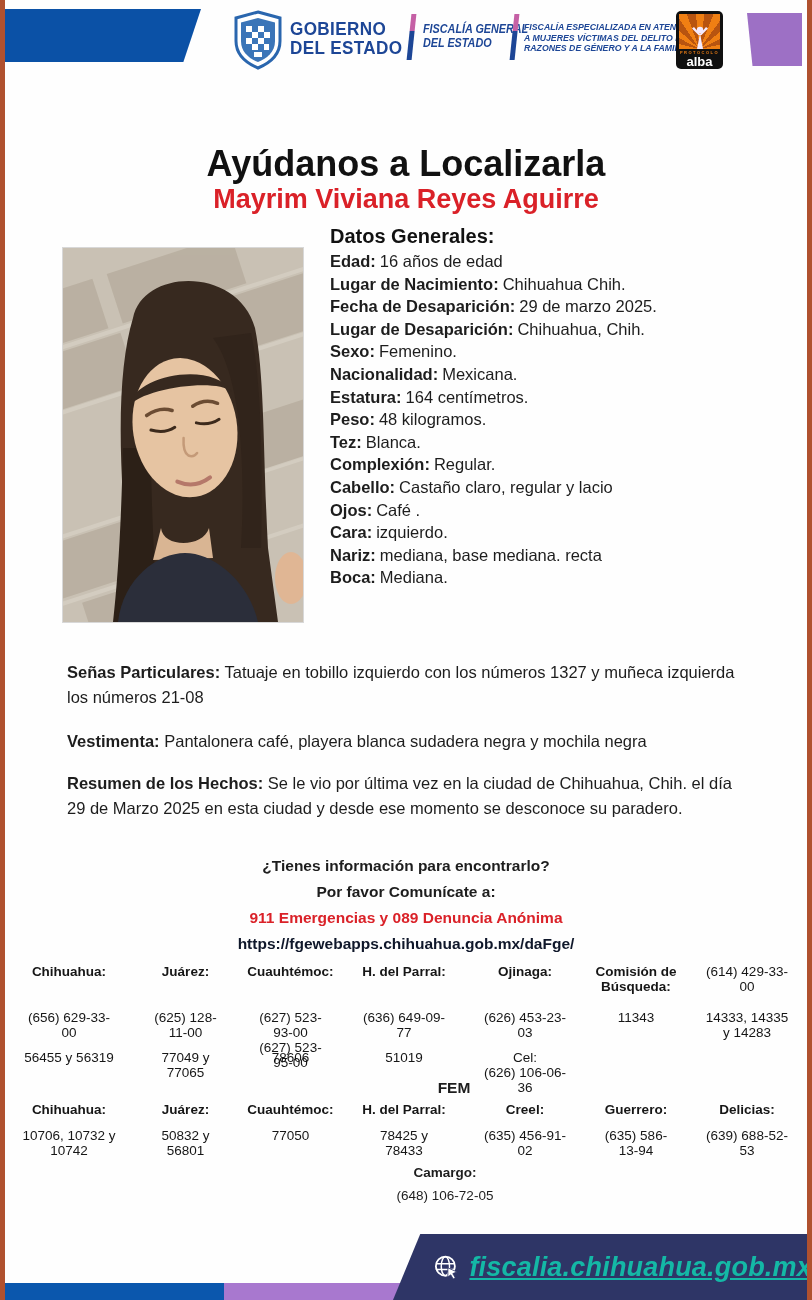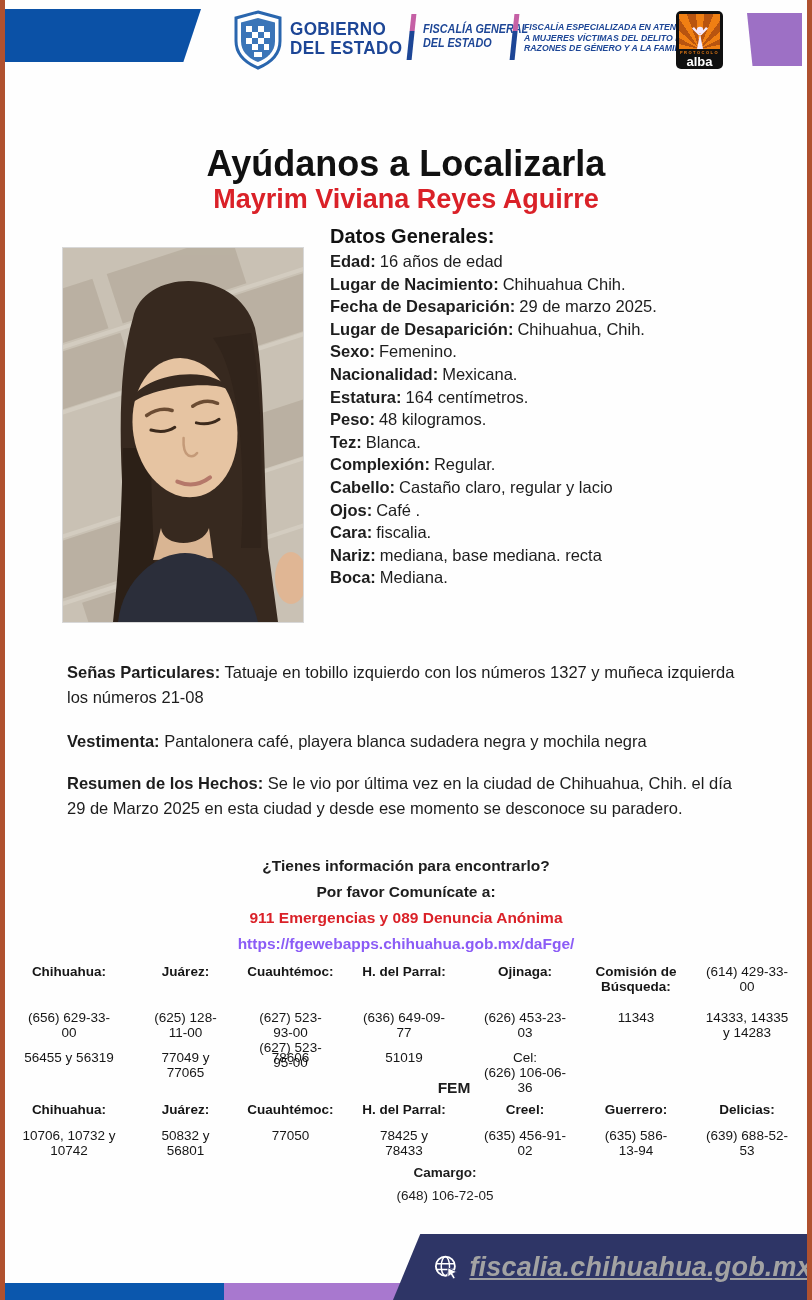--- a/index.html
+++ b/index.html
@@ -53,21 +53,21 @@
   .datos b{margin-right:4px;}
 
   
   .para{position:absolute;left:67px;width:686px;font-size:16.5px;line-height:24.5px;margin:0;}
   .p-senas{top:660px;} .p-vest{top:729px;} .p-res{top:771px;}
 
   
   .contact{position:absolute;left:0;top:853px;width:100%;text-align:center;
     font-weight:bold;font-size:15.5px;line-height:26px;}
   .c-red{color:#da2128;}
-  .c-link{color:#8b5cf6;text-decoration:none;display:block;}
+  .c-link{color:#0f172a;text-decoration:none;display:block;}
 
   
   .tbl{position:absolute;left:5px;width:802px;display:grid;
     grid-template-columns:128px 105px 105px 122px 120px 102px 120px;
     text-align:center;font-size:13.5px;color:#161616;}
   .tbl .th{font-weight:bold;padding:2px 4px;}
   .tbl .td{padding:2px 17px;}
   .pre{white-space:pre-line;}
   .t1{top:962px;grid-auto-rows:minmax(24px,auto);}
   .t1 .th{height:42px;}
@@ -79,21 +79,21 @@
   .camargo{position:absolute;left:0;top:1165px;width:100%;text-align:center;font-size:13.5px;margin-left:39px;}
   .camargo .cl{font-weight:bold;display:block;margin-bottom:8px;}
 
   
   .strip{position:absolute;bottom:0;height:17px;z-index:5;}
   .strip.blue{left:0;width:224px;background:#0b57ad;}
   .strip.purple{left:224px;width:588px;background:#a878cf;}
   .footer{position:absolute;left:393px;top:1234px;width:419px;height:66px;background:#2e3566;
     clip-path:polygon(6.5% 0,100% 0,100% 100%,0 100%);z-index:10;
     display:flex;align-items:center;padding-left:40px;box-sizing:border-box;gap:10px;}
-  .footer .url{color:#a3a3a3;font-weight:bold;font-style:italic;font-size:27px;letter-spacing:.2px;}
+  .footer .url{color:#14b8a6;font-weight:bold;font-style:italic;font-size:27px;letter-spacing:.2px;}
 </style>
 </head>
 <body>
 
 <div class="page">
 
   <div>
     <div class="flag-blue"></div>
 
     <div class="shield">
@@ -200,21 +200,21 @@
     <div class="datos-item"><b>Fecha de Desaparición:</b><span>29 de marzo 2025.</span></div>
     <div class="datos-item"><b>Lugar de Desaparición:</b><span>Chihuahua, Chih.</span></div>
     <div class="datos-item"><b>Sexo:</b><span>Femenino.</span></div>
     <div class="datos-item"><b>Nacionalidad:</b><span>Mexicana.</span></div>
     <div class="datos-item"><b>Estatura:</b><span>164 centímetros.</span></div>
     <div class="datos-item"><b>Peso:</b><span>48 kilogramos.</span></div>
     <div class="datos-item"><b>Tez:</b><span>Blanca.</span></div>
     <div class="datos-item"><b>Complexión:</b><span>Regular.</span></div>
     <div class="datos-item"><b>Cabello:</b><span>Castaño claro, regular y lacio</span></div>
     <div class="datos-item"><b>Ojos:</b><span>Café .</span></div>
-    <div class="datos-item"><b>Cara:</b><span>fiscalia.</span></div>
+    <div class="datos-item"><b>Cara:</b><span>izquierdo.</span></div>
     <div class="datos-item"><b>Nariz:</b><span>mediana,  base mediana. recta</span></div>
     <div class="datos-item"><b>Boca:</b><span>Mediana.</span></div>
   </div>
 
   <p class="para p-senas"><b>Señas Particulares:</b><span> Tatuaje en tobillo izquierdo con los números 1327 y muñeca izquierda los números 21-08</span></p>
   <p class="para p-vest"><b>Vestimenta:</b><span> Pantalonera café, playera blanca sudadera negra y mochila negra</span></p>
   <p class="para p-res"><b>Resumen de los Hechos:</b><span> Se le vio por última vez en la ciudad de Chihuahua, Chih. el día  29 de Marzo 2025  en esta ciudad y desde ese momento se desconoce su paradero.</span></p>
 
   <div class="contact">
     <div>¿Tienes información para encontrarlo?</div>

